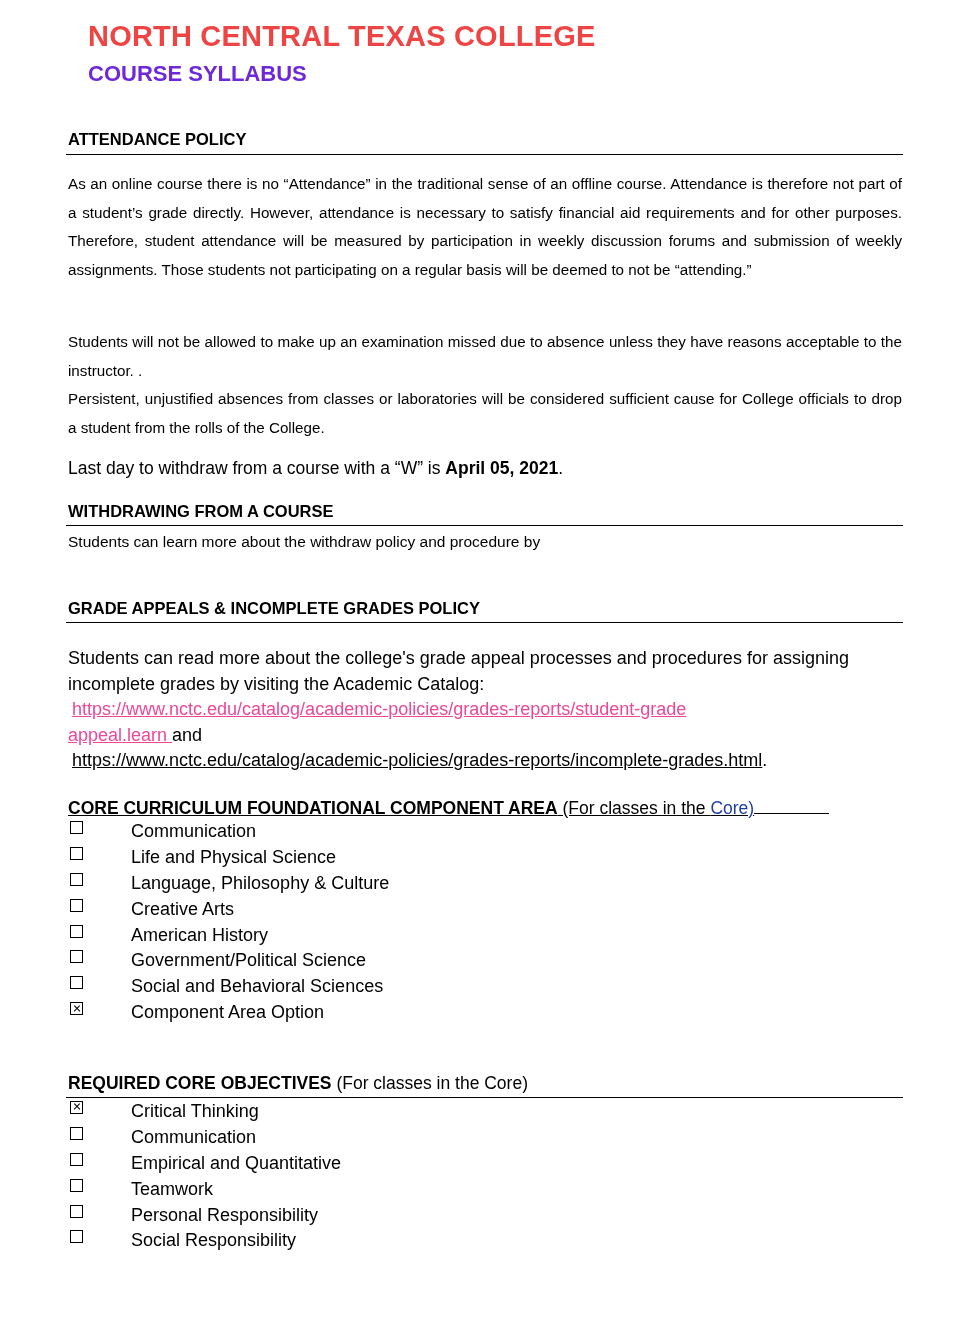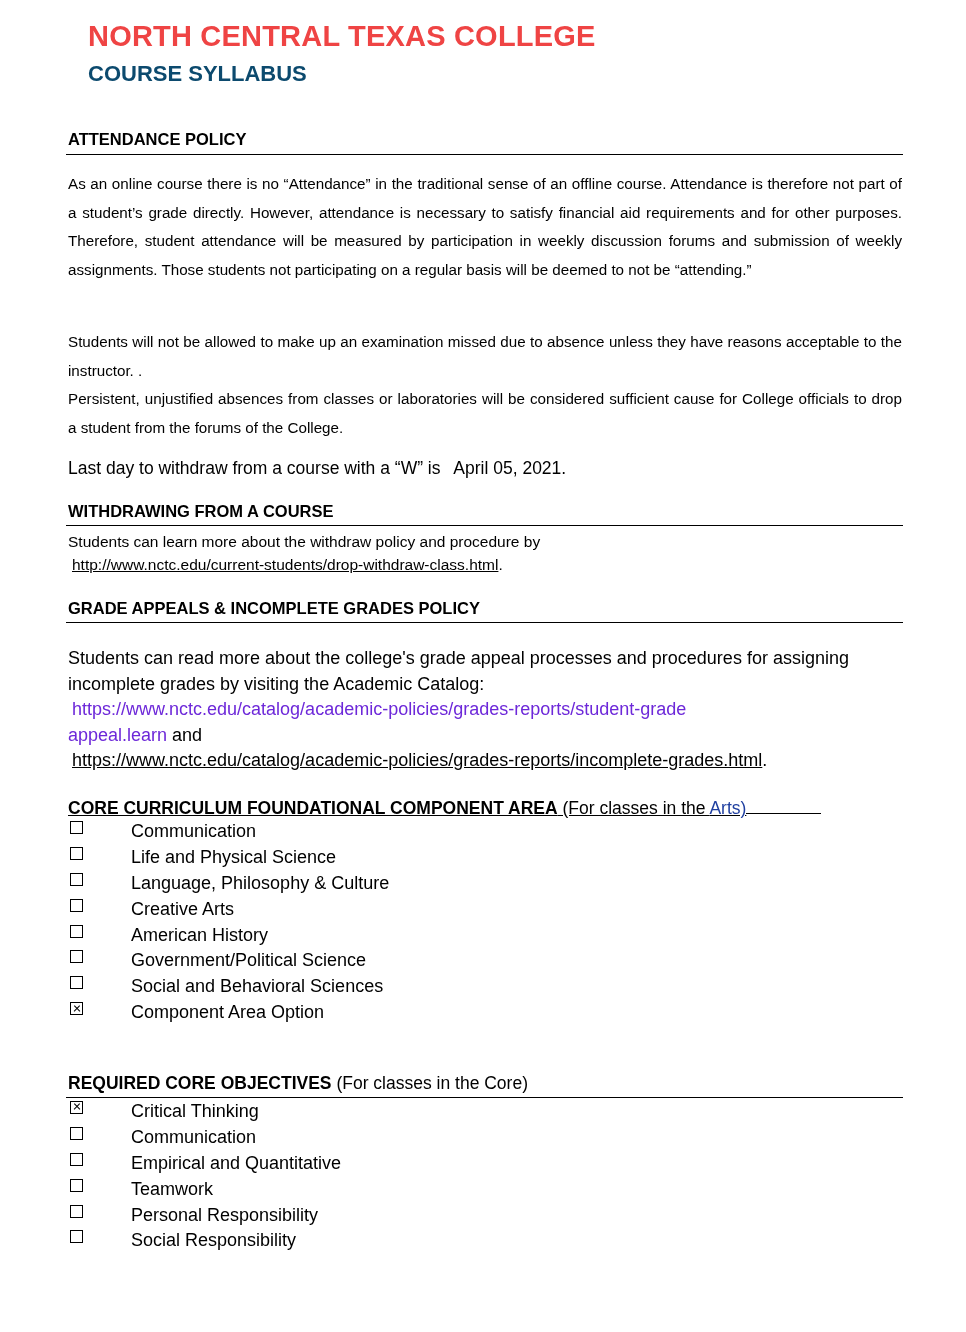--- a/index.html
+++ b/index.html
@@ -1,26 +1,26 @@
 <!DOCTYPE html>
 <html><head>
 <meta charset="utf-8">
 <style>
   html, body { margin:0; padding:0; background:#ffffff; }
   body { width:966px; height:1332px; position:relative; overflow:hidden; font-family:"Liberation Sans", sans-serif; color:#000; }
   .hdr1 { position:absolute; left:88px; top:20px; font-size:29px; font-weight:bold; color:#ef4444; letter-spacing:0.2px; }
-  .hdr2 { position:absolute; left:88px; top:61px; font-size:22px; font-weight:bold; color:#0c4a6e; }
+  .hdr2 { position:absolute; left:88px; top:61px; font-size:22px; font-weight:bold; color:#6d28d9; }
   .sec-title { position:absolute; left:68px; font-size:16.5px; font-weight:bold; }
   .rule { position:absolute; left:66px; width:837px; height:0; border-top:1.3px solid #000; }
   .para { position:absolute; left:68px; width:834px; font-size:15.2px; line-height:28.5px; text-align:justify; }
   .lastday { position:absolute; left:68px; top:458px; font-size:17.5px; }
-  .lastday b { font-weight:normal;margin-left:8px; }
+  .lastday b { font-weight:bold; }
   .small { position:absolute; left:68px; font-size:15.5px; line-height:23px; }
   .link-black { color:#000; text-decoration:underline; }
-  .link-blue { color:#6d28d9; }
+  .link-blue { color:#ec4899; text-decoration:underline; }
   .grade-p { position:absolute; left:68px; top:646px; width:840px; font-size:18px; line-height:25.5px; }
   .core-title { position:absolute; left:68px; top:798px; font-size:17.5px; }
   .core-title b { font-weight:bold; }
   .ul-blank { display:inline-block; width:75px; border-bottom:1.3px solid #000; height:14px; vertical-align:baseline; }
   .list { position:absolute; left:68px; }
   .item { height:25.9px; display:flex; align-items:flex-start; font-size:18px; }
   .cb { width:13px; height:13px; border:1.6px solid #000; box-sizing:border-box; position:relative; margin-left:2px; margin-right:48px; flex:none; }
   .cb.checked::before, .cb.checked::after { content:""; position:absolute; left:1.5px; top:4.4px; width:8px; height:1.3px; background:#000; }
   .cb.checked::before { transform:rotate(45deg); }
   .cb.checked::after { transform:rotate(-45deg); }
@@ -29,42 +29,41 @@
 <body>
 
 <div class="hdr1">NORTH CENTRAL TEXAS COLLEGE</div>
 <div class="hdr2">COURSE SYLLABUS</div>
 
 <div class="sec-title" style="top:130px">ATTENDANCE POLICY</div>
 <div class="rule" style="top:154px"></div>
 <div class="para" style="top:170px">As an online course there is no “Attendance” in the traditional sense of an offline course. Attendance is therefore not part of a student’s grade directly. However, attendance is necessary to satisfy financial aid requirements and for other purposes. Therefore, student attendance will be measured by participation in weekly discussion forums and submission of weekly assignments. Those students not participating on a regular basis will be deemed to not be “attending.”</div>
 <div class="para" style="top:328px">
   <div>Students will not be allowed to make up an examination missed due to absence unless they have reasons acceptable to the instructor. .</div>
-  <div>Persistent, unjustified absences from classes or laboratories will be considered sufficient cause for College officials to drop a student from the forums of the College.</div>
+  <div>Persistent, unjustified absences from classes or laboratories will be considered sufficient cause for College officials to drop a student from the rolls of the College.</div>
 </div>
 <div class="lastday"><span>Last day to withdraw from a course with a “W” is </span><b>April 05, 2021</b><span>.</span></div>
 
 <div class="sec-title" style="top:502px">WITHDRAWING FROM A COURSE</div>
 <div class="rule" style="top:525px"></div>
 <div class="small" style="top:530px">
   <div>Students can learn more about the withdraw policy and procedure by</div>
-  <div style="padding-left:4px"><a class="link-black">http://www.nctc.edu/current-students/drop-withdraw-class.html</a><span>.</span></div>
 </div>
 
 <div class="sec-title" style="top:599px">GRADE APPEALS &amp; INCOMPLETE GRADES POLICY</div>
 <div class="rule" style="top:622px"></div>
 <div class="grade-p">
   <div>Students can read more about the college's grade appeal processes and procedures for assigning incomplete grades by visiting the Academic Catalog:</div>
   <div style="padding-left:4px"><a class="link-blue">https://www.nctc.edu/catalog/academic-policies/grades-reports/student-grade</a></div>
   <div><a class="link-blue">appeal.learn </a><span>and</span></div>
   <div style="padding-left:4px"><a class="link-black">https://www.nctc.edu/catalog/academic-policies/grades-reports/incomplete-grades.html</a><span>.</span></div>
 </div>
 
 <div class="core-title" style="text-decoration:underline;">
-  <b>CORE CURRICULUM FOUNDATIONAL COMPONENT AREA</b><span> (For classes in the </span><span style="color:#1f3fa0">Arts)</span><span class="ul-blank"></span>
+  <b>CORE CURRICULUM FOUNDATIONAL COMPONENT AREA</b><span> (For classes in the </span><span style="color:#1f3fa0">Core)</span><span class="ul-blank"></span>
 </div>
 <div class="list" style="top:821px">
   <div class="item">
       <span class="cb"></span>
       <span>Communication</span>
     </div>
   <div class="item">
       <span class="cb"></span>
       <span>Life and Physical Science</span>
     </div>

